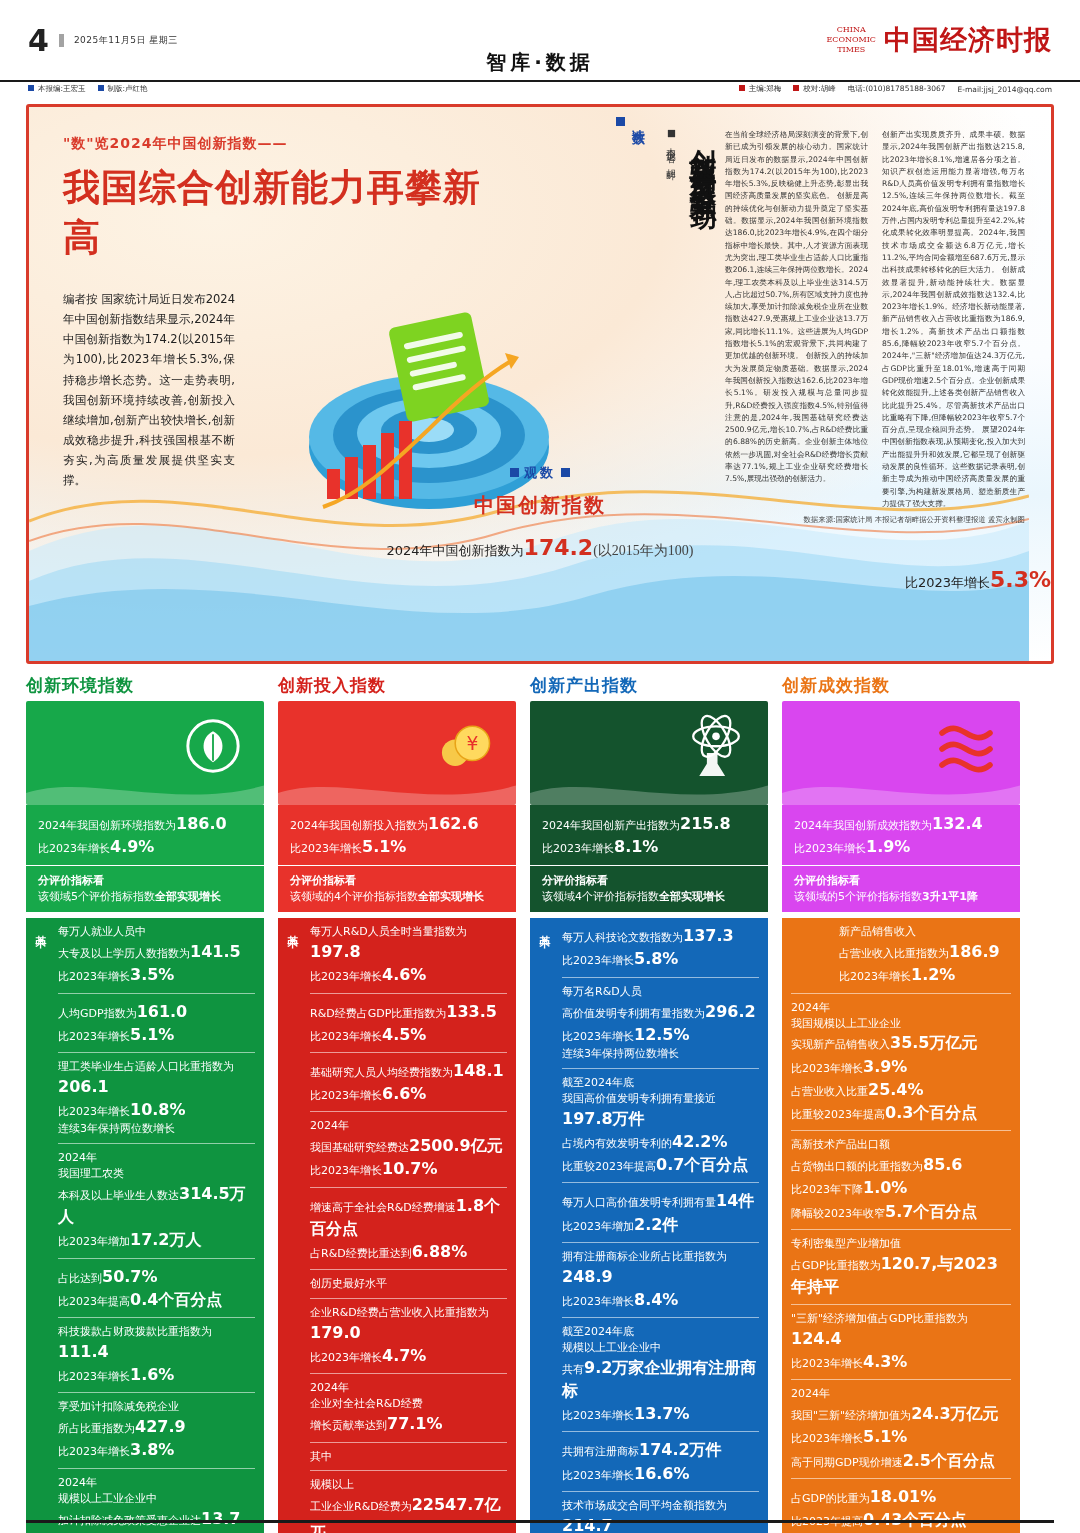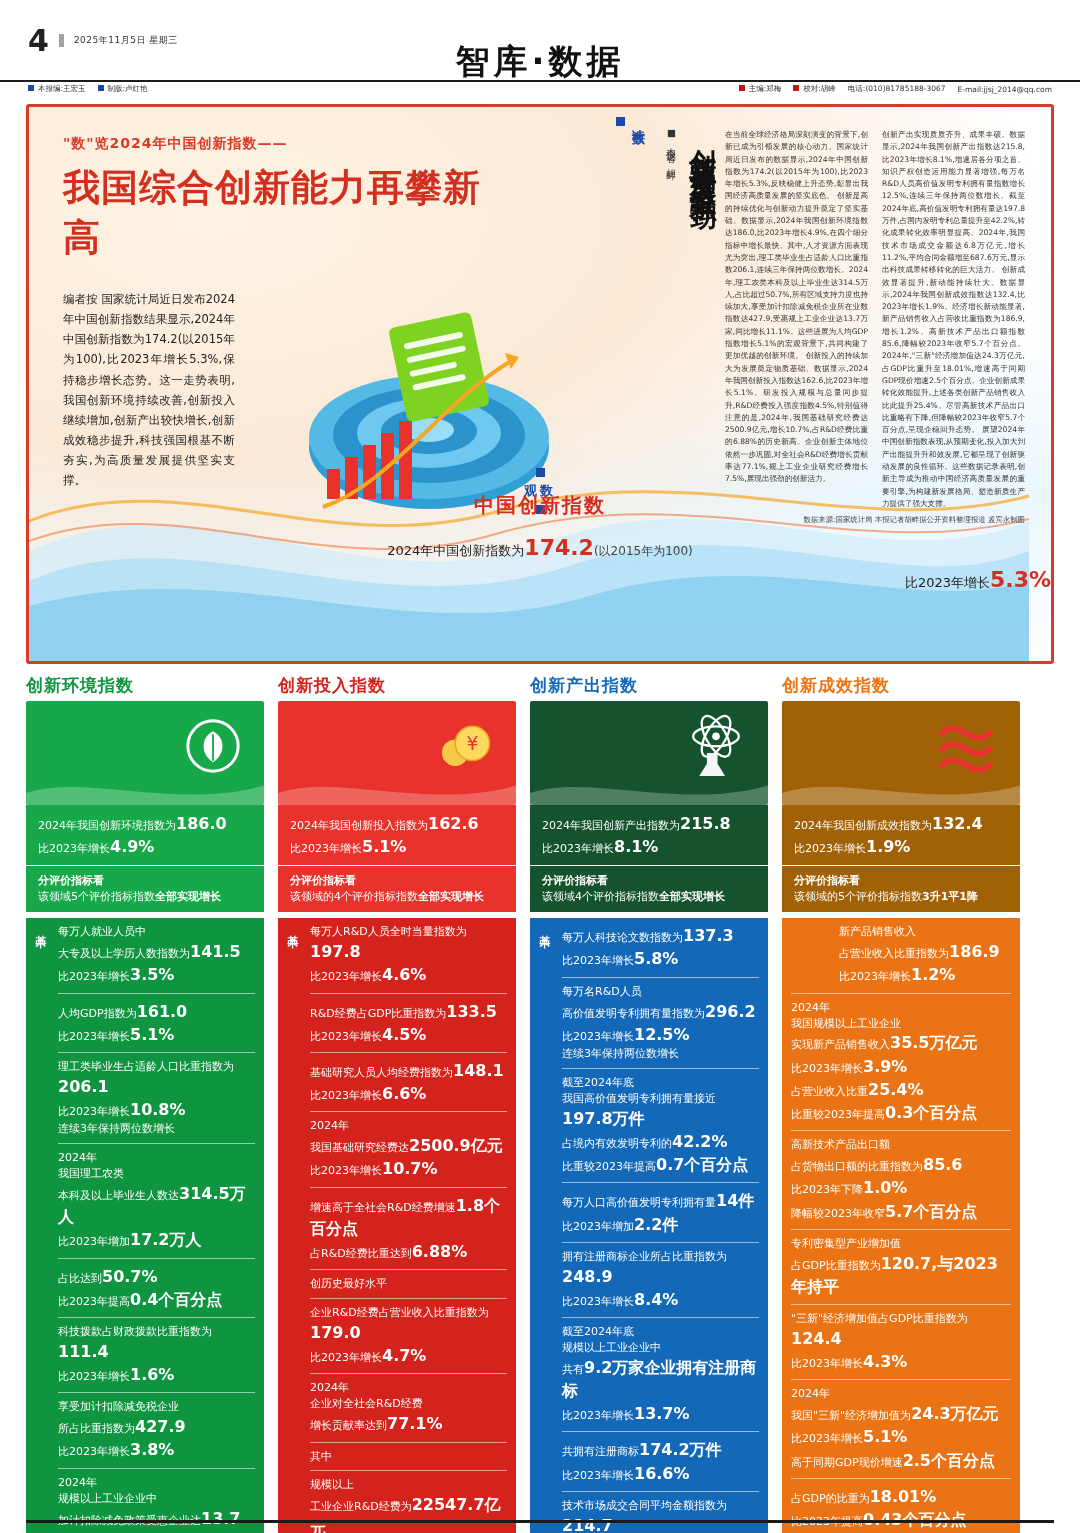--- a/index.html
+++ b/index.html
@@ -10,21 +10,21 @@
     font-family:"DejaVu Sans","Liberation Sans",sans-serif;
     color:#111;
     position:relative;
     overflow:hidden;
   }
 
   
   .masthead { position:relative; height:80px; padding:0 28px; display:flex; align-items:center; }
   .page-num { font-size:30px; font-weight:bold; color:#222; margin-right:10px; }
   .dateline { font-size:9px; color:#333; letter-spacing:0.5px; border-left:5px solid #a3a3a3; padding-left:10px; }
-  .masthead-title { position:absolute; left:0; right:0; text-align:center; font-size:34px; font-weight:bold; letter-spacing:4px; color:#111; pointer-events:none;margin-top:44px;}
+  .masthead-title { position:absolute; left:0; right:0; text-align:center; font-size:20px; font-weight:bold; letter-spacing:4px; color:#111; pointer-events:none;margin-top:44px;}
   .logo-wrap { margin-left:auto; display:flex; align-items:center; gap:8px; }
   .logo-en { font-size:8px; line-height:1.25; color:#c01616; text-align:center; font-family:"DejaVu Serif","Liberation Serif",serif;}
   .logo-cn { font-size:27px; font-weight:bold; color:#c01616; letter-spacing:1px; font-family:"DejaVu Serif","Liberation Serif",serif;}
 
   .creditbar { display:flex; justify-content:space-between; align-items:center;
                font-size:7.5px; color:#333; padding:2px 28px 4px; border-top:2px solid #1a1a1a; }
   .credit-left, .credit-right { display:flex; gap:12px; align-items:center;}
   .sq { display:inline-block; width:6px; height:6px; background:#1b49a6; margin-right:4px; }
   .sq.red { background:#c01616; }
 
@@ -59,27 +59,27 @@
   .readtag .t { writing-mode:vertical-rl; text-orientation:upright; font-size:13px; font-weight:bold; color:#1b49a6; letter-spacing:3px;}
 
   .body-cols { position:absolute; right:26px; top:22px; width:300px; display:flex; gap:14px; }
   .body-col { width:143px; font-size:7.6px; line-height:1.62; color:#333; text-align:justify; }
   .source-line { position:absolute; right:26px; top:408px; width:300px; font-size:7.4px; color:#444; text-align:right;}
 
   
   .illus { position:absolute; left:250px; top:150px; width:300px; height:300px; }
 
   .observe-tag { position:absolute; left:0; right:0; top:355px; text-align:center; }
-  .observe-tag .inner { display:inline-flex; align-items:center; gap:5px; font-size:13px; font-weight:bold; color:#1b49a6; letter-spacing:3px;flex-direction:column;}
+  .observe-tag .inner { display:inline-flex; align-items:center; gap:5px; font-size:13px; font-weight:bold; color:#1b49a6; letter-spacing:3px;}
   .observe-tag .bar { width:9px; height:9px; background:#1b49a6; }
   .index-title { position:absolute; left:0; right:0; top:385px; text-align:center; font-size:20px; font-weight:bold; color:#d32f1f; letter-spacing:2px;}
   .index-l1 { position:absolute; left:0; right:0; top:428px; text-align:center; font-size:13px; color:#222; }
   .index-l2 { position:absolute; left:0; right:0; top:460px; text-align:right; font-size:13px; color:#222; }
   .big-red { color:#d32f1f; font-size:22px; font-weight:bold; }
-  .small-gray { font-size:12px; color:#444; }
+  .small-gray { font-size:14px; color:#444;font-family:Liberation Serif, serif; }
 
   
   .cards { display:flex; gap:14px; padding:10px 26px 0; }
   .card { width:238px; position:relative; }
   .card-title { font-size:17px; font-weight:bold; letter-spacing:1px; margin-bottom:4px; }
   .card-top {
     height:104px; border-radius:2px; position:relative; overflow:hidden;
   }
   .card-top .curve { position:absolute; left:0; right:0; bottom:-2px; height:40px; }
 
@@ -95,34 +95,42 @@
     padding:8px 2px 8px 6px; flex:0 0 auto;
   }
   .withlist { flex:1; }
 
   .c-green  { background:#17a84a; }
   .c-green2 { background:#0f9440; }
   .c-red    { background:#e8322b; }
   .c-red2   { background:#d4221c; }
   .c-blue   { background:#14532d; }
   .c-blue2  { background:#1368b8; }
-  .c-orange { background:#a16207; }
+  .c-orange { background:#d946ef; }
   .c-orange2{ background:#ea7415; }
 
   .t-green{ color:#0f9440; } .t-red{ color:#d4221c; } .t-blue{ color:#1368b8; } .t-orange{ color:#ea7415; }
 
   .bottom-rule { position:absolute; left:26px; right:26px; bottom:10px; height:3px; background:#1a1a1a; }
 </style>
 </head>
 <body>
 
 <div class="masthead">
   <div class="page-num">4</div>
   <div class="dateline">2025年11月5日  星期三</div>
   <div class="masthead-title">智库·数据</div>
+  <div class="logo-wrap">
+    <div class="logo-en">
+      <div>CHINA</div>
+      <div>ECONOMIC</div>
+      <div>TIMES</div>
+    </div>
+    <div class="logo-cn">中国经济时报</div>
+  </div>
 </div>
 
 <div class="creditbar">
   <div class="credit-left">
     <span><i class="sq"></i><span>本报编:王宏玉</span></span>
     <span><i class="sq"></i><span>制版:卢红艳</span></span>
   </div>
   <div class="credit-right">
     <span><i class="sq red"></i><span>主编:郑梅</span></span>
     <span><i class="sq red"></i><span>校对:胡峰</span></span>

